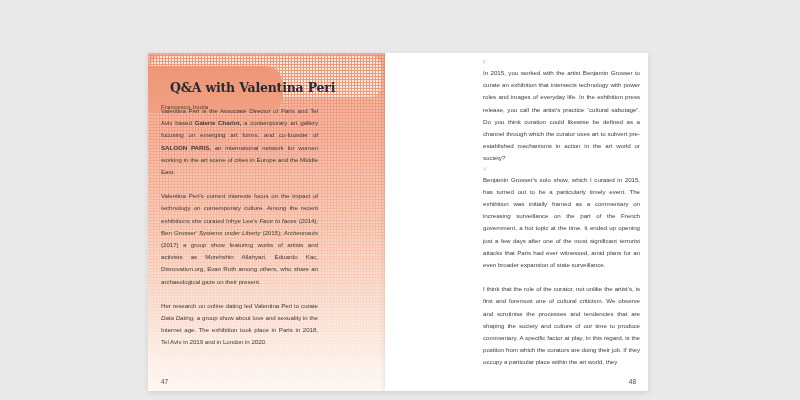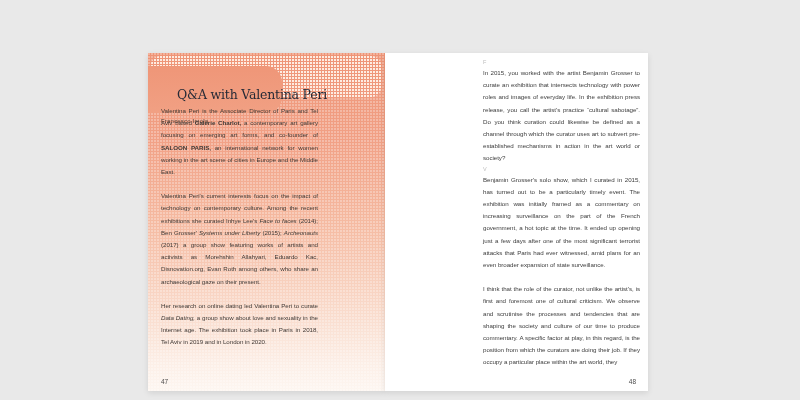--- a/index.html
+++ b/index.html
@@ -43,26 +43,26 @@
     position:absolute;left:0;top:13px;
     width:134px;height:47px;
     background:linear-gradient(180deg,#ef9678,#f1a083);
     border-radius:0 16px 16px 0;
     padding:5px 0 0 13px;
     box-sizing:border-box;
     z-index:2;
   }
   .page-title{
     font-family:"DejaVu Serif","Liberation Serif",serif;
-    font-weight:400;
+    font-weight:700;
     font-size:12.5px;
     letter-spacing:-.2px;
     color:#262a36;
     white-space:nowrap;
-    margin:16px;
+    margin:9px;
   }
   .byline{
     margin-top:4px;
     font-size:6px;
     letter-spacing:.2px;
     color:#4a3c33;
   }
   .bio{
     position:absolute;left:13px;top:52px;width:157px;
     z-index:2;

